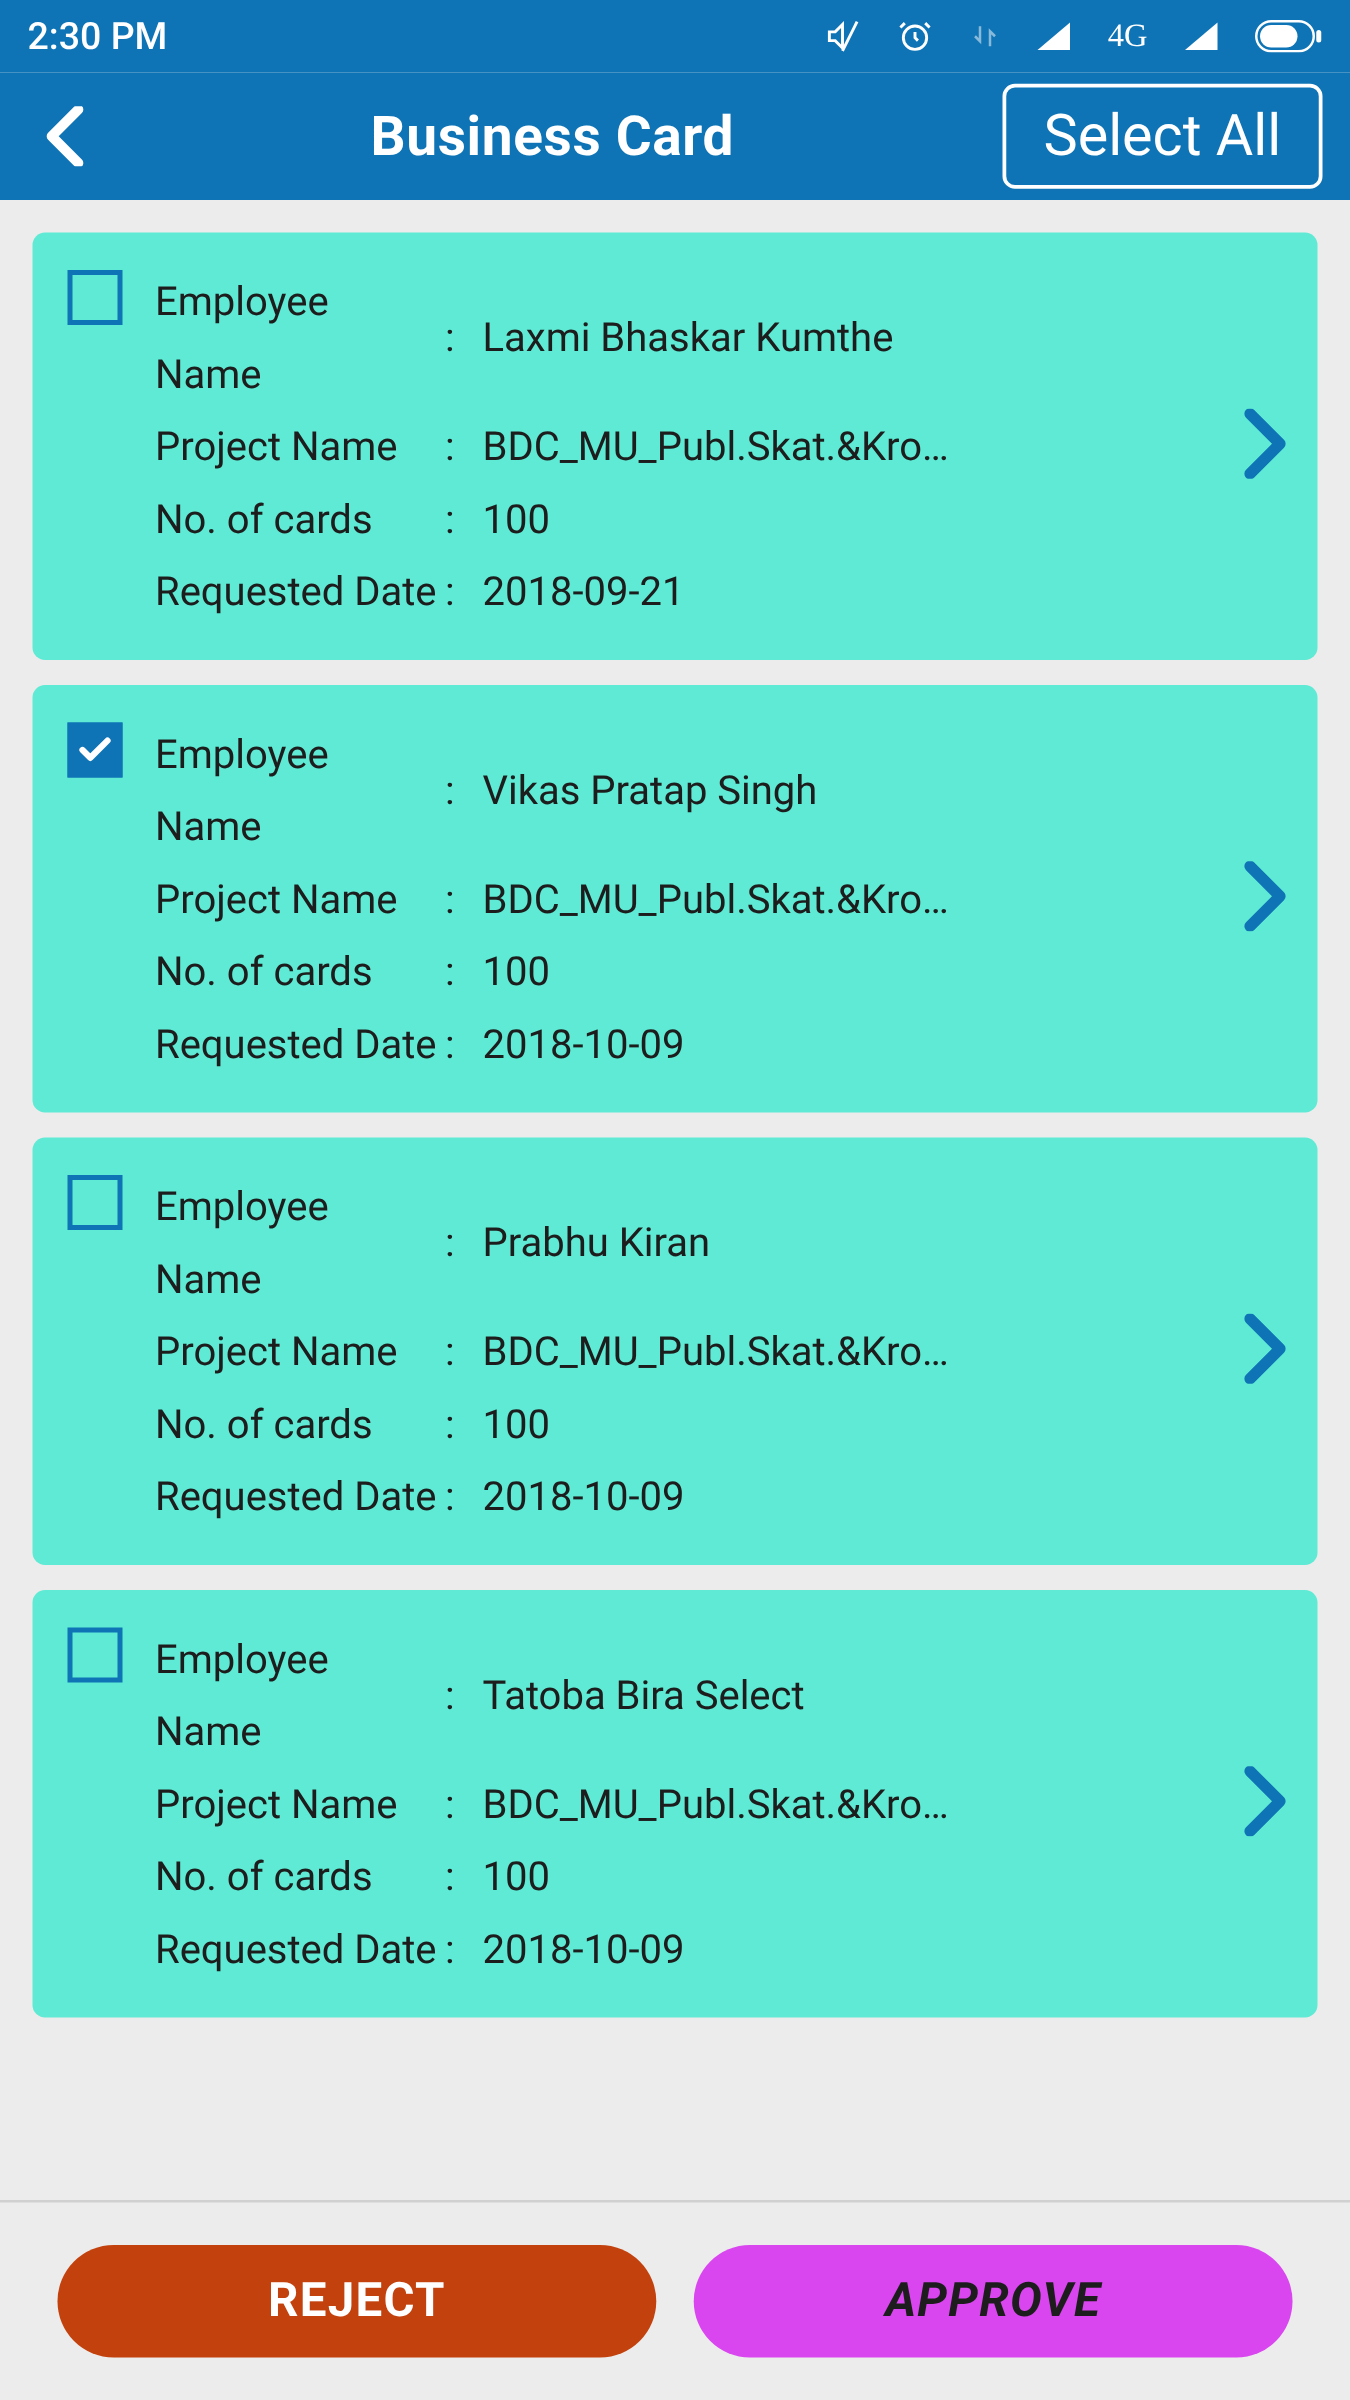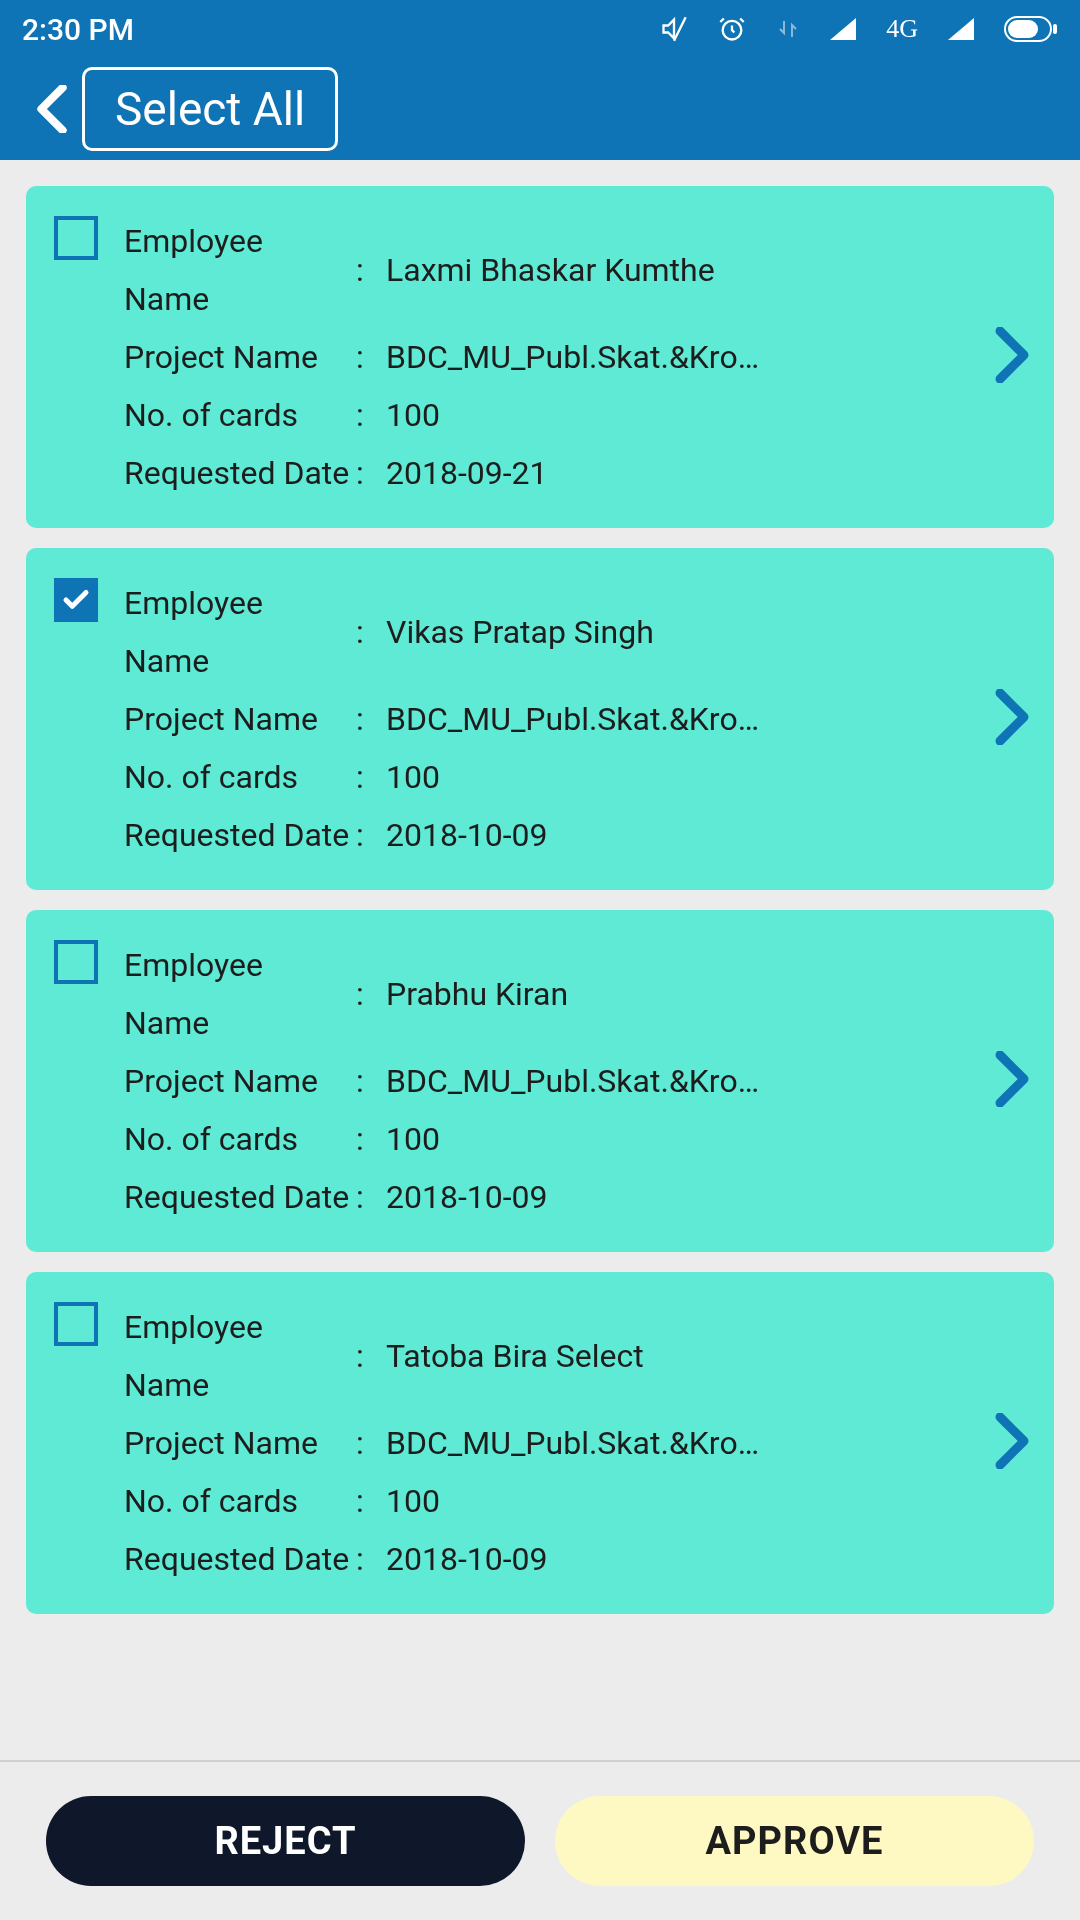--- a/index.html
+++ b/index.html
@@ -27,22 +27,22 @@
   .fields { flex:1; min-width:0; }
   .row { display:flex; align-items:center; font-size:32px; color:#1d1d1d; line-height:58px; }
   .row .label { width:232px; flex:0 0 auto; }
   .row .colon { width:30px; text-align:left; flex:0 0 auto; color:#1d1d1d; }
   .row .value { flex:1; white-space:nowrap; overflow:hidden; text-overflow:ellipsis; }
   .chev { width:40px; flex:0 0 auto; align-self:center; margin-left:8px; }
 
   
   .bottombar { position:absolute; left:0; right:0; bottom:0; height:160px; border-top:2px solid #d0d0d0; background:#ececec; display:flex; align-items:center; justify-content:center; gap:30px; padding:0 46px; }
   .btn { flex:1; height:90px; border-radius:48px; font-size:38px; font-weight:700; letter-spacing:1px; border:none; display:flex; align-items:center; justify-content:center; }
-  .btn.reject { background:#0f172a; color:#fff; }
-  .btn.approve { background:#fef9c3; color:#1d1d1d; }
+  .btn.reject { background:#c2410c; color:#fff; }
+  .btn.approve { background:#d946ef; color:#1d1d1d;font-style:italic; }
 
   .signal-tri { width:0; height:0; border-style:solid; border-width:0 0 22px 26px; border-color:transparent transparent #fff transparent; }
 </style>
 </head>
 <body>
 
 <div class="statusbar">
   <span class="time">2:30 PM</span>
   <span class="spacer"></span>
   <span class="sicon">
@@ -78,20 +78,21 @@
       </svg>
   </span>
 </div>
 
 <div class="appheader">
   <div class="back">
     <svg width="34" height="48" viewBox="0 0 24 36">
         <path d="M20 2 L4 18 L20 34" stroke="#fff" stroke-width="6" fill="none" stroke-linecap="round" stroke-linejoin="round"></path>
       </svg>
   </div>
+  <div class="title">Business Card</div>
   <button class="selectall">Select All</button>
 </div>
 
 <div class="list" id="list">
     <div class="card">
       <div class="cb"></div>
       <div class="fields">
         <div class="row">
           <span class="label">Employee Name</span>
           <span class="colon">:</span>

